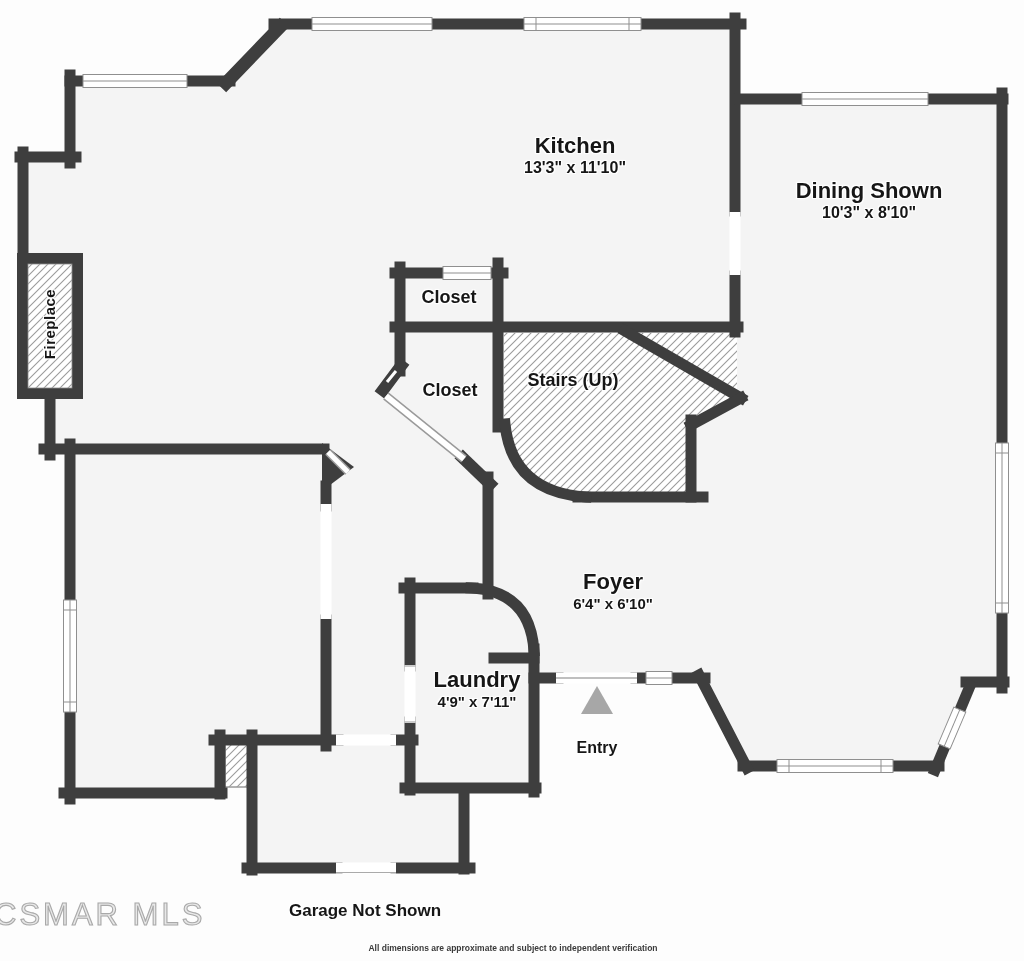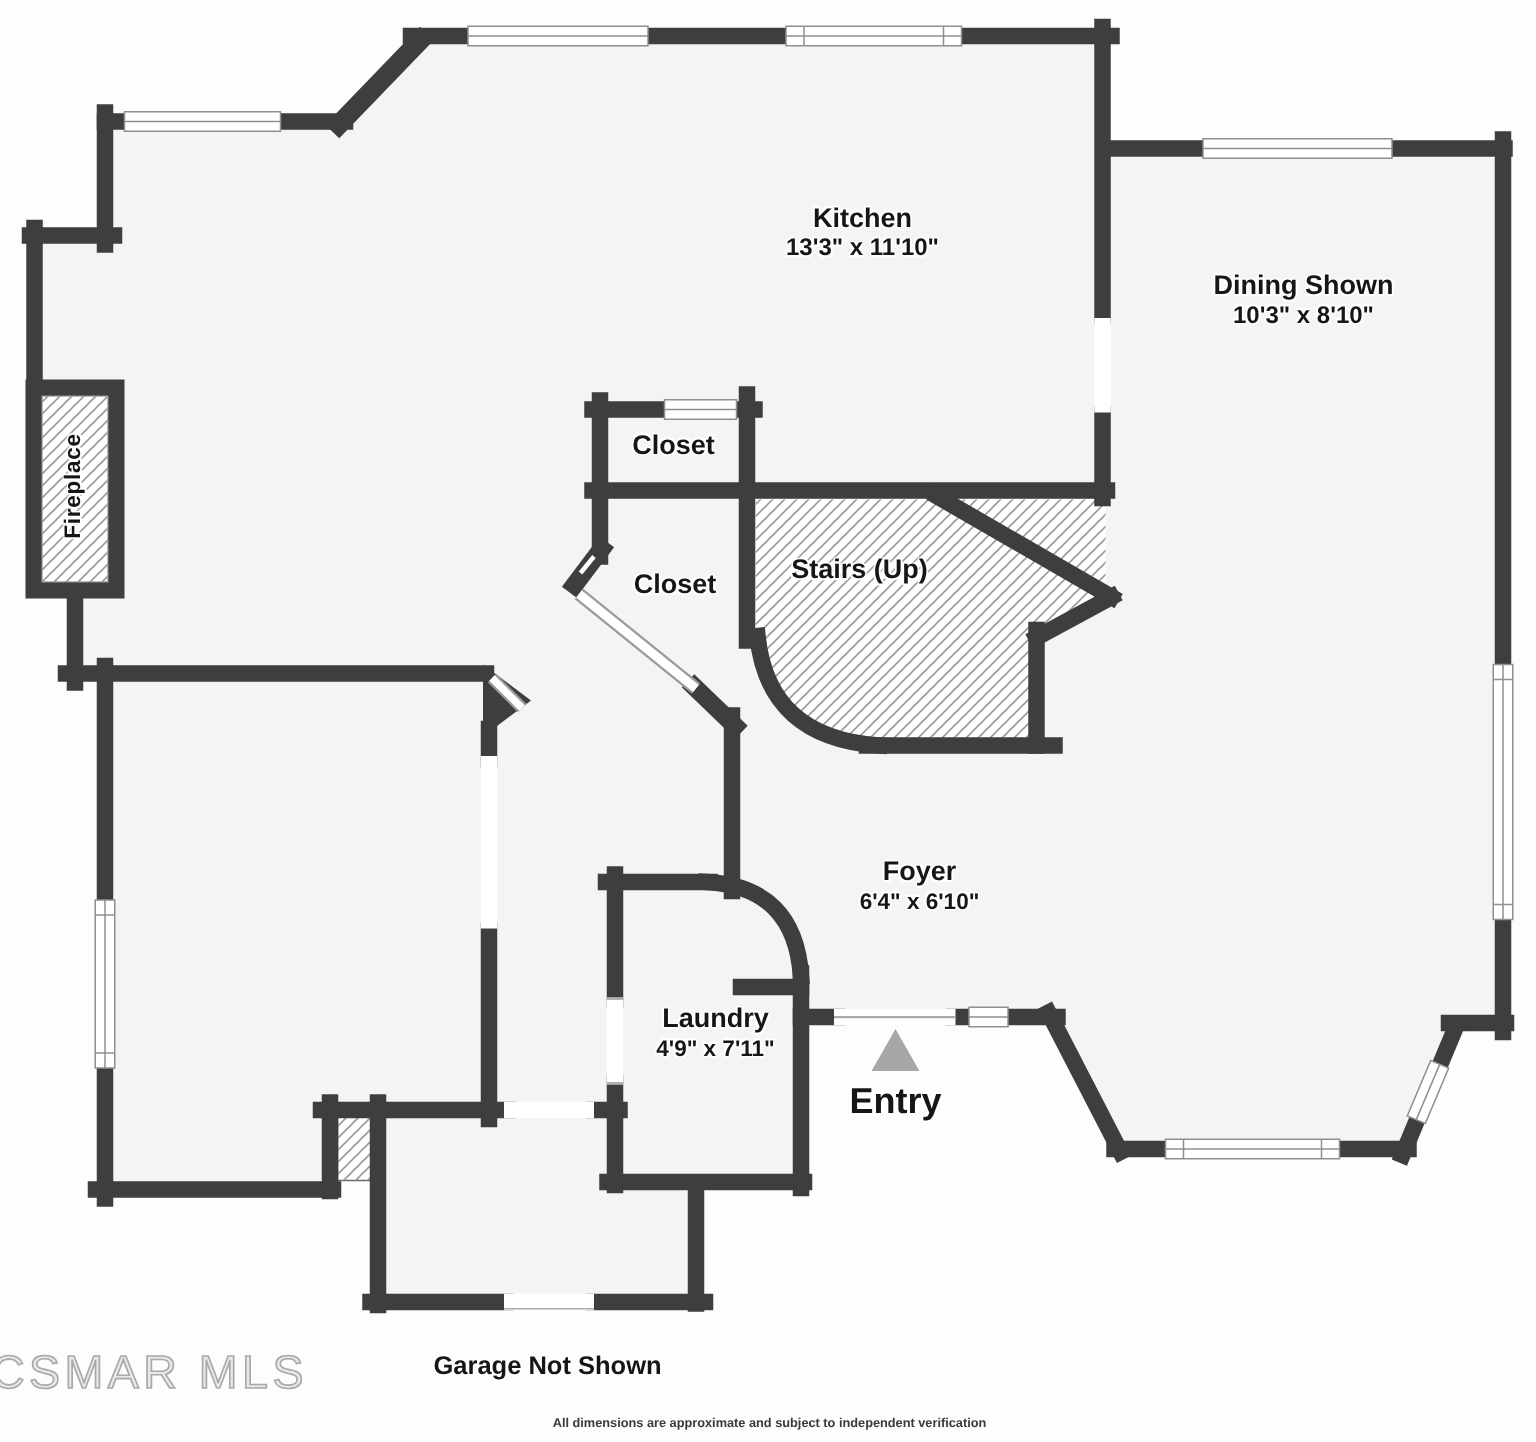--- a/index.html
+++ b/index.html
@@ -2,25 +2,25 @@
 <html><head>
 <meta charset="utf-8">
 <style>
   html,body{margin:0;padding:0;background:#fff;}
   body{font-family:"Liberation Sans","DejaVu Sans",sans-serif;}
   #stage{position:relative;width:1024px;height:961px;background:#fdfdfd;overflow:hidden;}
   #plan-svg{position:absolute;left:0;top:0;}
   .lbl{position:absolute;transform:translate(-50%,-50%);text-align:center;color:#161616;
        white-space:nowrap;font-weight:700;
        text-shadow:-1px -1px 0 #fff,1px -1px 0 #fff,-1px 1px 0 #fff,1px 1px 0 #fff,0 0 4px #fff;}
-  .rname{font-size:18px;line-height:1.15;}
+  .rname{font-size:22px;line-height:1.15;}
   .rdims{font-size:16px;line-height:1.3;}
   .dims-sm .rdims{font-size:15px;}
   .feature{font-size:18px;}
-  .entry{font-size:24px;}
+  .entry{font-size:16px;margin-top:13px;}
   .fireplace{font-size:15px;transform:translate(-50%,-50%) rotate(-90deg);letter-spacing:.5px;}
   .garage{font-size:17px;}
   .watermark{position:absolute;left:-6px;top:897px;transform:none;text-align:left;
        font-weight:400;font-size:31px;letter-spacing:3px;color:#e8e8e8;
        -webkit-text-stroke:1.1px #a9a9a9;text-shadow:none;font-family:"Liberation Sans",sans-serif;}
   .disclaimer{position:absolute;left:513px;top:948px;transform:translate(-50%,-50%);
        font-weight:700;font-size:8.5px;color:#3a3a3a;text-shadow:none;}
 </style>
 </head>
 <body>

